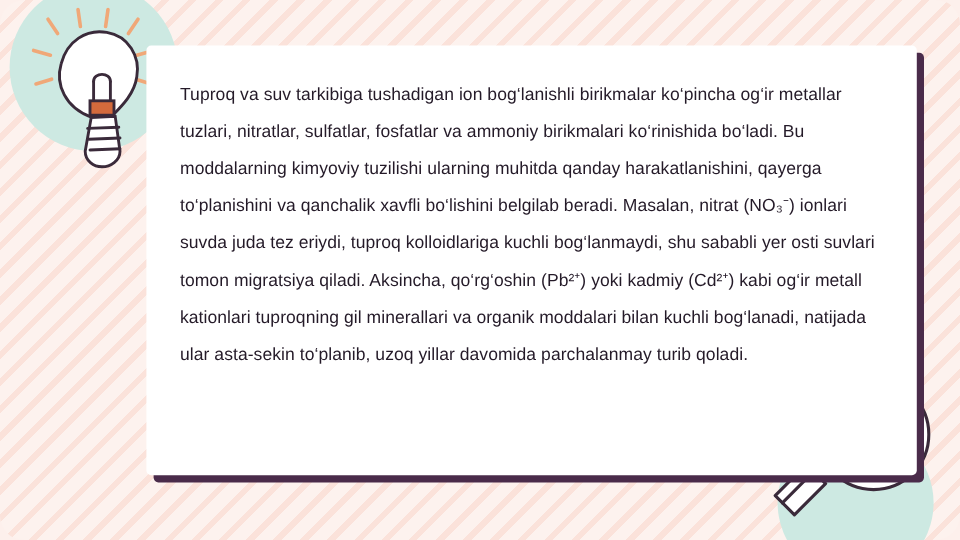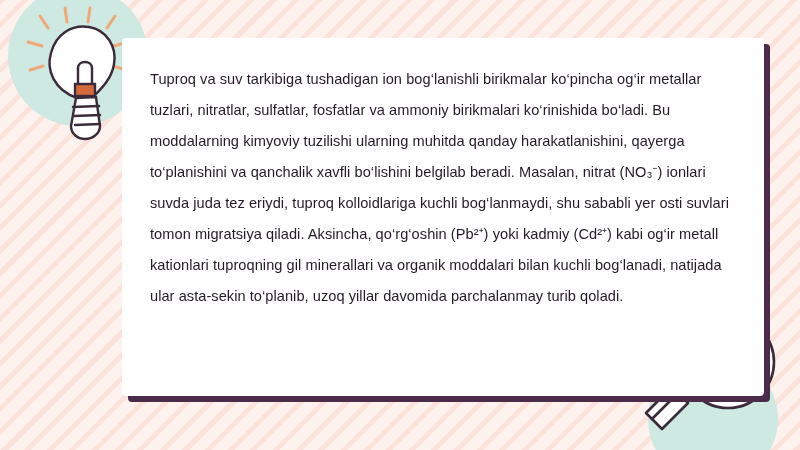--- a/index.html
+++ b/index.html
@@ -21,20 +21,21 @@
     height: 450px;
     overflow: hidden;
     background-color: #fdeee9;
     background-image: repeating-linear-gradient(
       -45deg,
       #fbe2da 0px,
       #fbe2da 5px,
       #fdf2ee 5px,
       #fdf2ee 16px
     );
+    border-radius: 20px;
   }
 
   
   .blob {
     position: absolute;
     border-radius: 50%;
     background: #cde9e2;
   }
   #blob-top-left {
     left: 8px;

